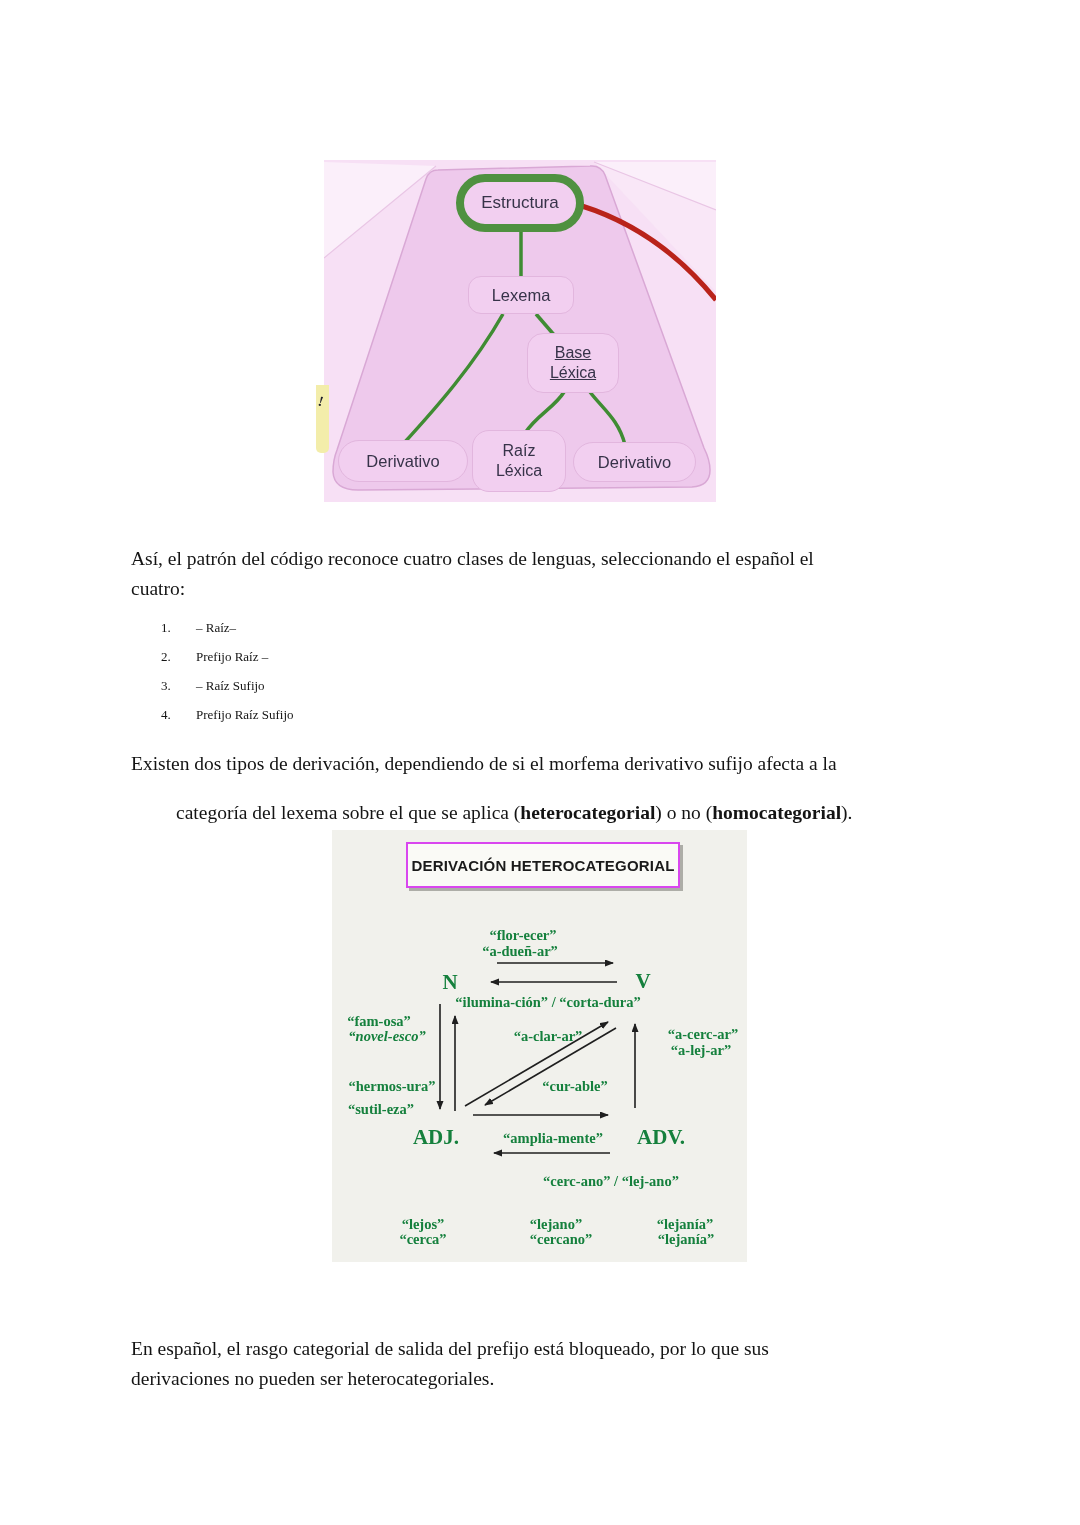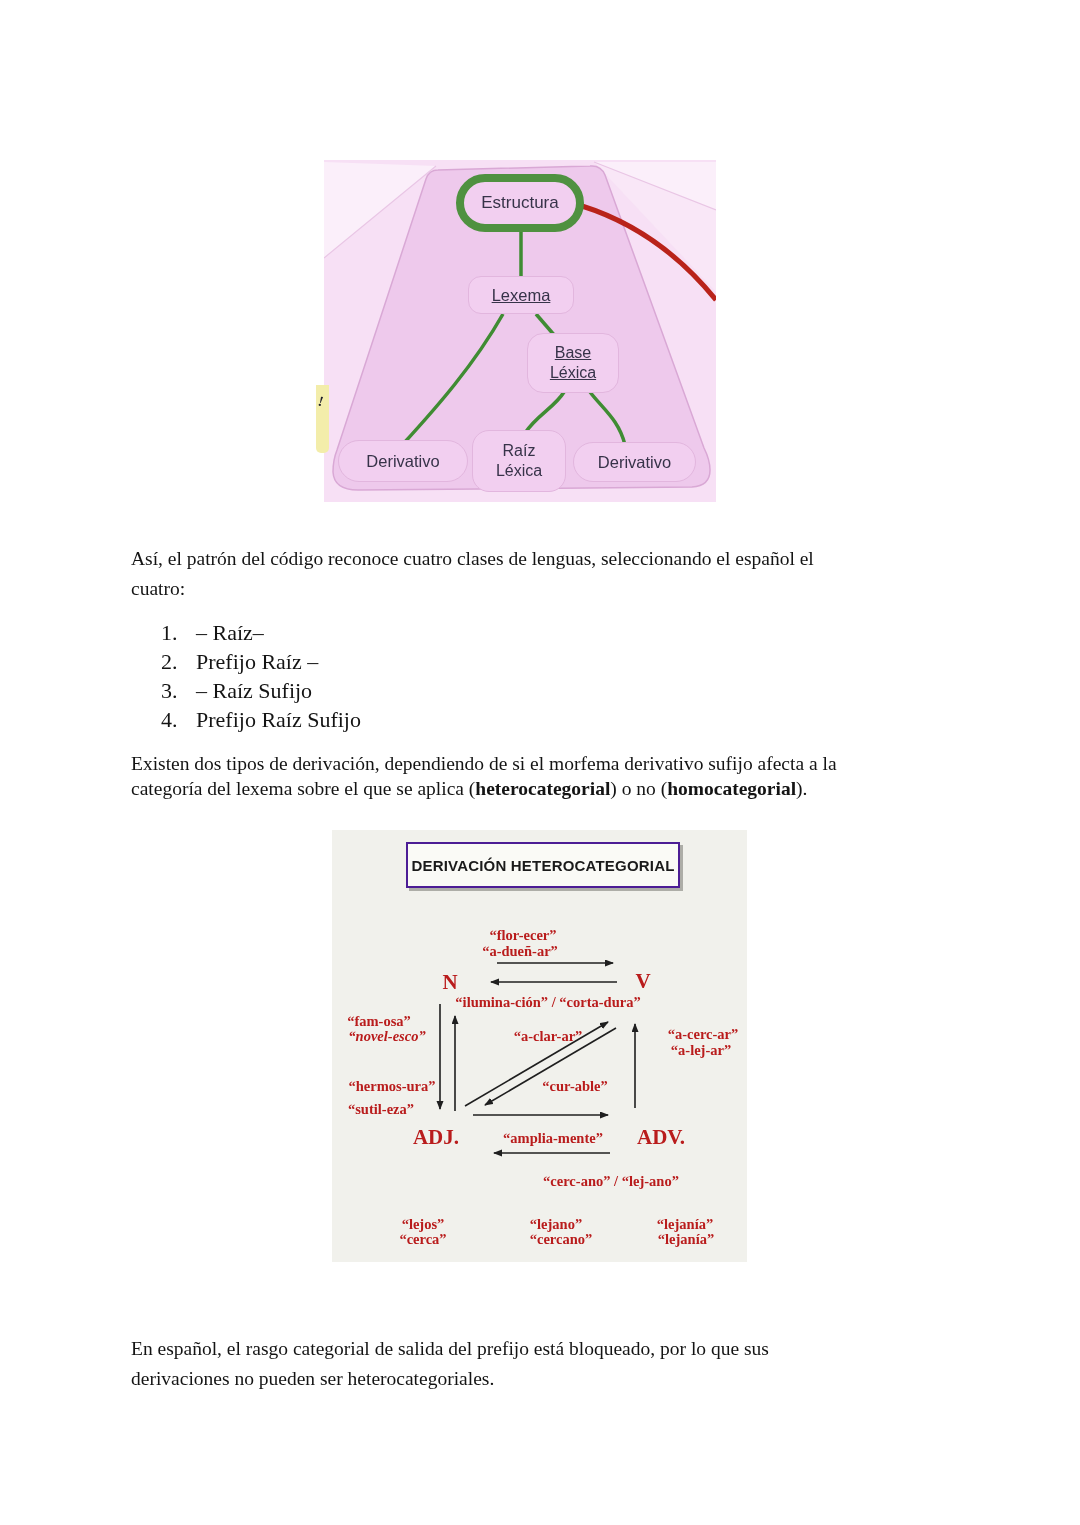--- a/index.html
+++ b/index.html
@@ -7,47 +7,47 @@
         font-family:"Liberation Serif", serif;color:#141414;}
 
   
   .fig1{position:absolute;left:324px;top:160px;width:392px;height:342px;}
   .fig1 svg{position:absolute;left:0;top:0;}
   .node{position:absolute;display:flex;align-items:center;justify-content:center;
         text-align:center;font-family:"Liberation Sans", sans-serif;color:#373349;
         background:#f2cff0;border:1.5px solid #e2b6de;box-sizing:border-box;}
   .node-estructura{left:132px;top:14px;width:128px;height:58px;border:8px solid #4f9140;
         border-radius:32px;font-size:17px;}
-  .node-lexema{left:144px;top:116px;width:106px;height:38px;border-radius:13px;font-size:16.5px;text-decoration:underline;}
+  .node-lexema{left:144px;top:116px;width:106px;height:38px;border-radius:13px;font-size:16.5px;}
   .node-base{left:203px;top:173px;width:92px;height:60px;border-radius:16px;font-size:16px;line-height:20px;text-decoration:underline;}
   .node-derivl{left:14px;top:280px;width:130px;height:42px;border-radius:21px;font-size:16.5px;}
   .node-raiz{left:148px;top:270px;width:94px;height:62px;border-radius:17px;font-size:16px;line-height:20px;}
   .node-derivr{left:249px;top:282px;width:123px;height:40px;border-radius:20px;font-size:16.5px;}
 
   .sticky-note{position:absolute;left:316px;top:385px;width:13px;height:68px;background:#f3edaa;
         border-radius:0 0 5px 5px;z-index:3;}
   .sticky-note .glyph{font:italic bold 14px "Liberation Serif", serif;color:#20202c;
         margin:9px 0 0 2px;transform:rotate(6deg);}
 
   
   .tline{position:absolute;left:131px;font-size:19.5px;line-height:24px;white-space:nowrap;}
-  .blist{position:absolute;left:161px;top:620px;font-size:22px;}
+  .blist{position:absolute;left:161px;top:620px;font-size:13px;}
   .blist .row{height:29px;white-space:nowrap;}
   .blist .num{display:inline-block;width:35px;}
   b{font-weight:bold;}
 
   
   .fig2{position:absolute;left:332px;top:830px;width:415px;height:432px;background:#f1f1ec;}
   .fig2 svg{position:absolute;left:0;top:0;}
   .f2title{position:absolute;left:74px;top:12px;width:270px;height:42px;display:flex;
-        align-items:center;justify-content:center;background:#fafaf6;border:2px solid #4c1d95;
+        align-items:center;justify-content:center;background:#fafaf6;border:2px solid #d946ef;
         box-shadow:3px 3px 0 rgba(90,90,85,.45);
         font:bold 15px "Liberation Sans", sans-serif;letter-spacing:.2px;color:#1a1a1a;}
   .lbl{position:absolute;transform:translate(-50%,-50%);white-space:nowrap;
-        font:bold 14.5px "Liberation Serif", serif;color:#b91c1c;}
+        font:bold 14.5px "Liberation Serif", serif;color:#15803d;}
   .lbl.big{font-size:21px;}
 </style>
 </head>
 <body>
 
 <div class="page">
 
   <div class="fig1">
     <svg width="392" height="342" viewBox="0 0 392 342">
       <rect x="0" y="0" width="392" height="342" fill="#f7e0f5"></rect>
@@ -103,21 +103,21 @@
     </div>
     <div class="row">
       <span class="num">3.</span><span>– Raíz Sufijo</span>
     </div>
     <div class="row">
       <span class="num">4.</span><span>Prefijo Raíz Sufijo</span>
     </div>
   </div>
 
   <div class="tline" style="top:752px;">Existen dos tipos de derivación, dependiendo de si el morfema derivativo sufijo afecta a la</div>
-  <div class="tline" style="top:777px;">
+  <div class="tline" style="top:801px;margin-left:45px;">
     <span>categoría del lexema sobre el que se aplica (</span><b>heterocategorial</b><span>) o no (</span><b>homocategorial</b><span>).</span>
   </div>
 
   <div class="fig2">
     <svg width="415" height="432" viewBox="0 0 415 432">
       <defs>
         <marker id="ah" markerWidth="9" markerHeight="8" refX="8" refY="3.5" orient="auto" markerUnits="userSpaceOnUse">
           <path d="M0,0 L9,3.5 L0,7 Z" fill="#1f1f1f"></path>
         </marker>
       </defs>

